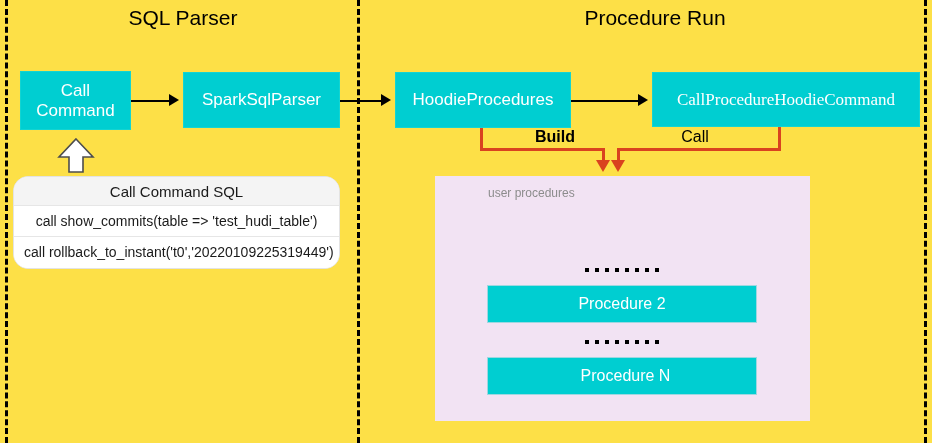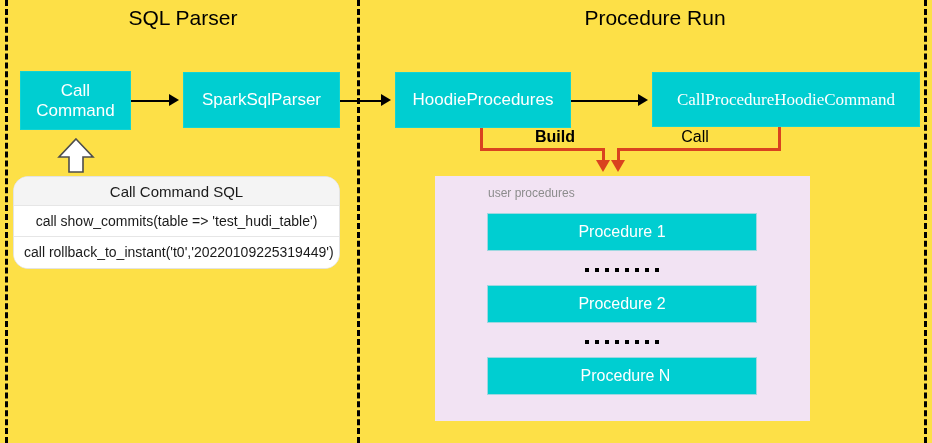--- a/index.html
+++ b/index.html
@@ -263,23 +263,20 @@
 
   <div class="orange-line" id="c-v1"></div>
   <div class="orange-line" id="c-h"></div>
   <div class="orange-line" id="c-v2"></div>
   <div class="orange-head" id="c-head"></div>
   <div class="edge-label" id="label-call">Call</div>
 
   <div id="proc-panel">
     <div id="proc-panel-label">user procedures</div>
 
-    <div class="proc-box" id="proc-1">
-      <span>Procedure 1</span>
-    </div>
 
     <div class="dots" id="dots-1">
       <span></span>
         <span></span>
         <span></span>
         <span></span>
       <span></span>
         <span></span>
         <span></span>
         <span></span>

